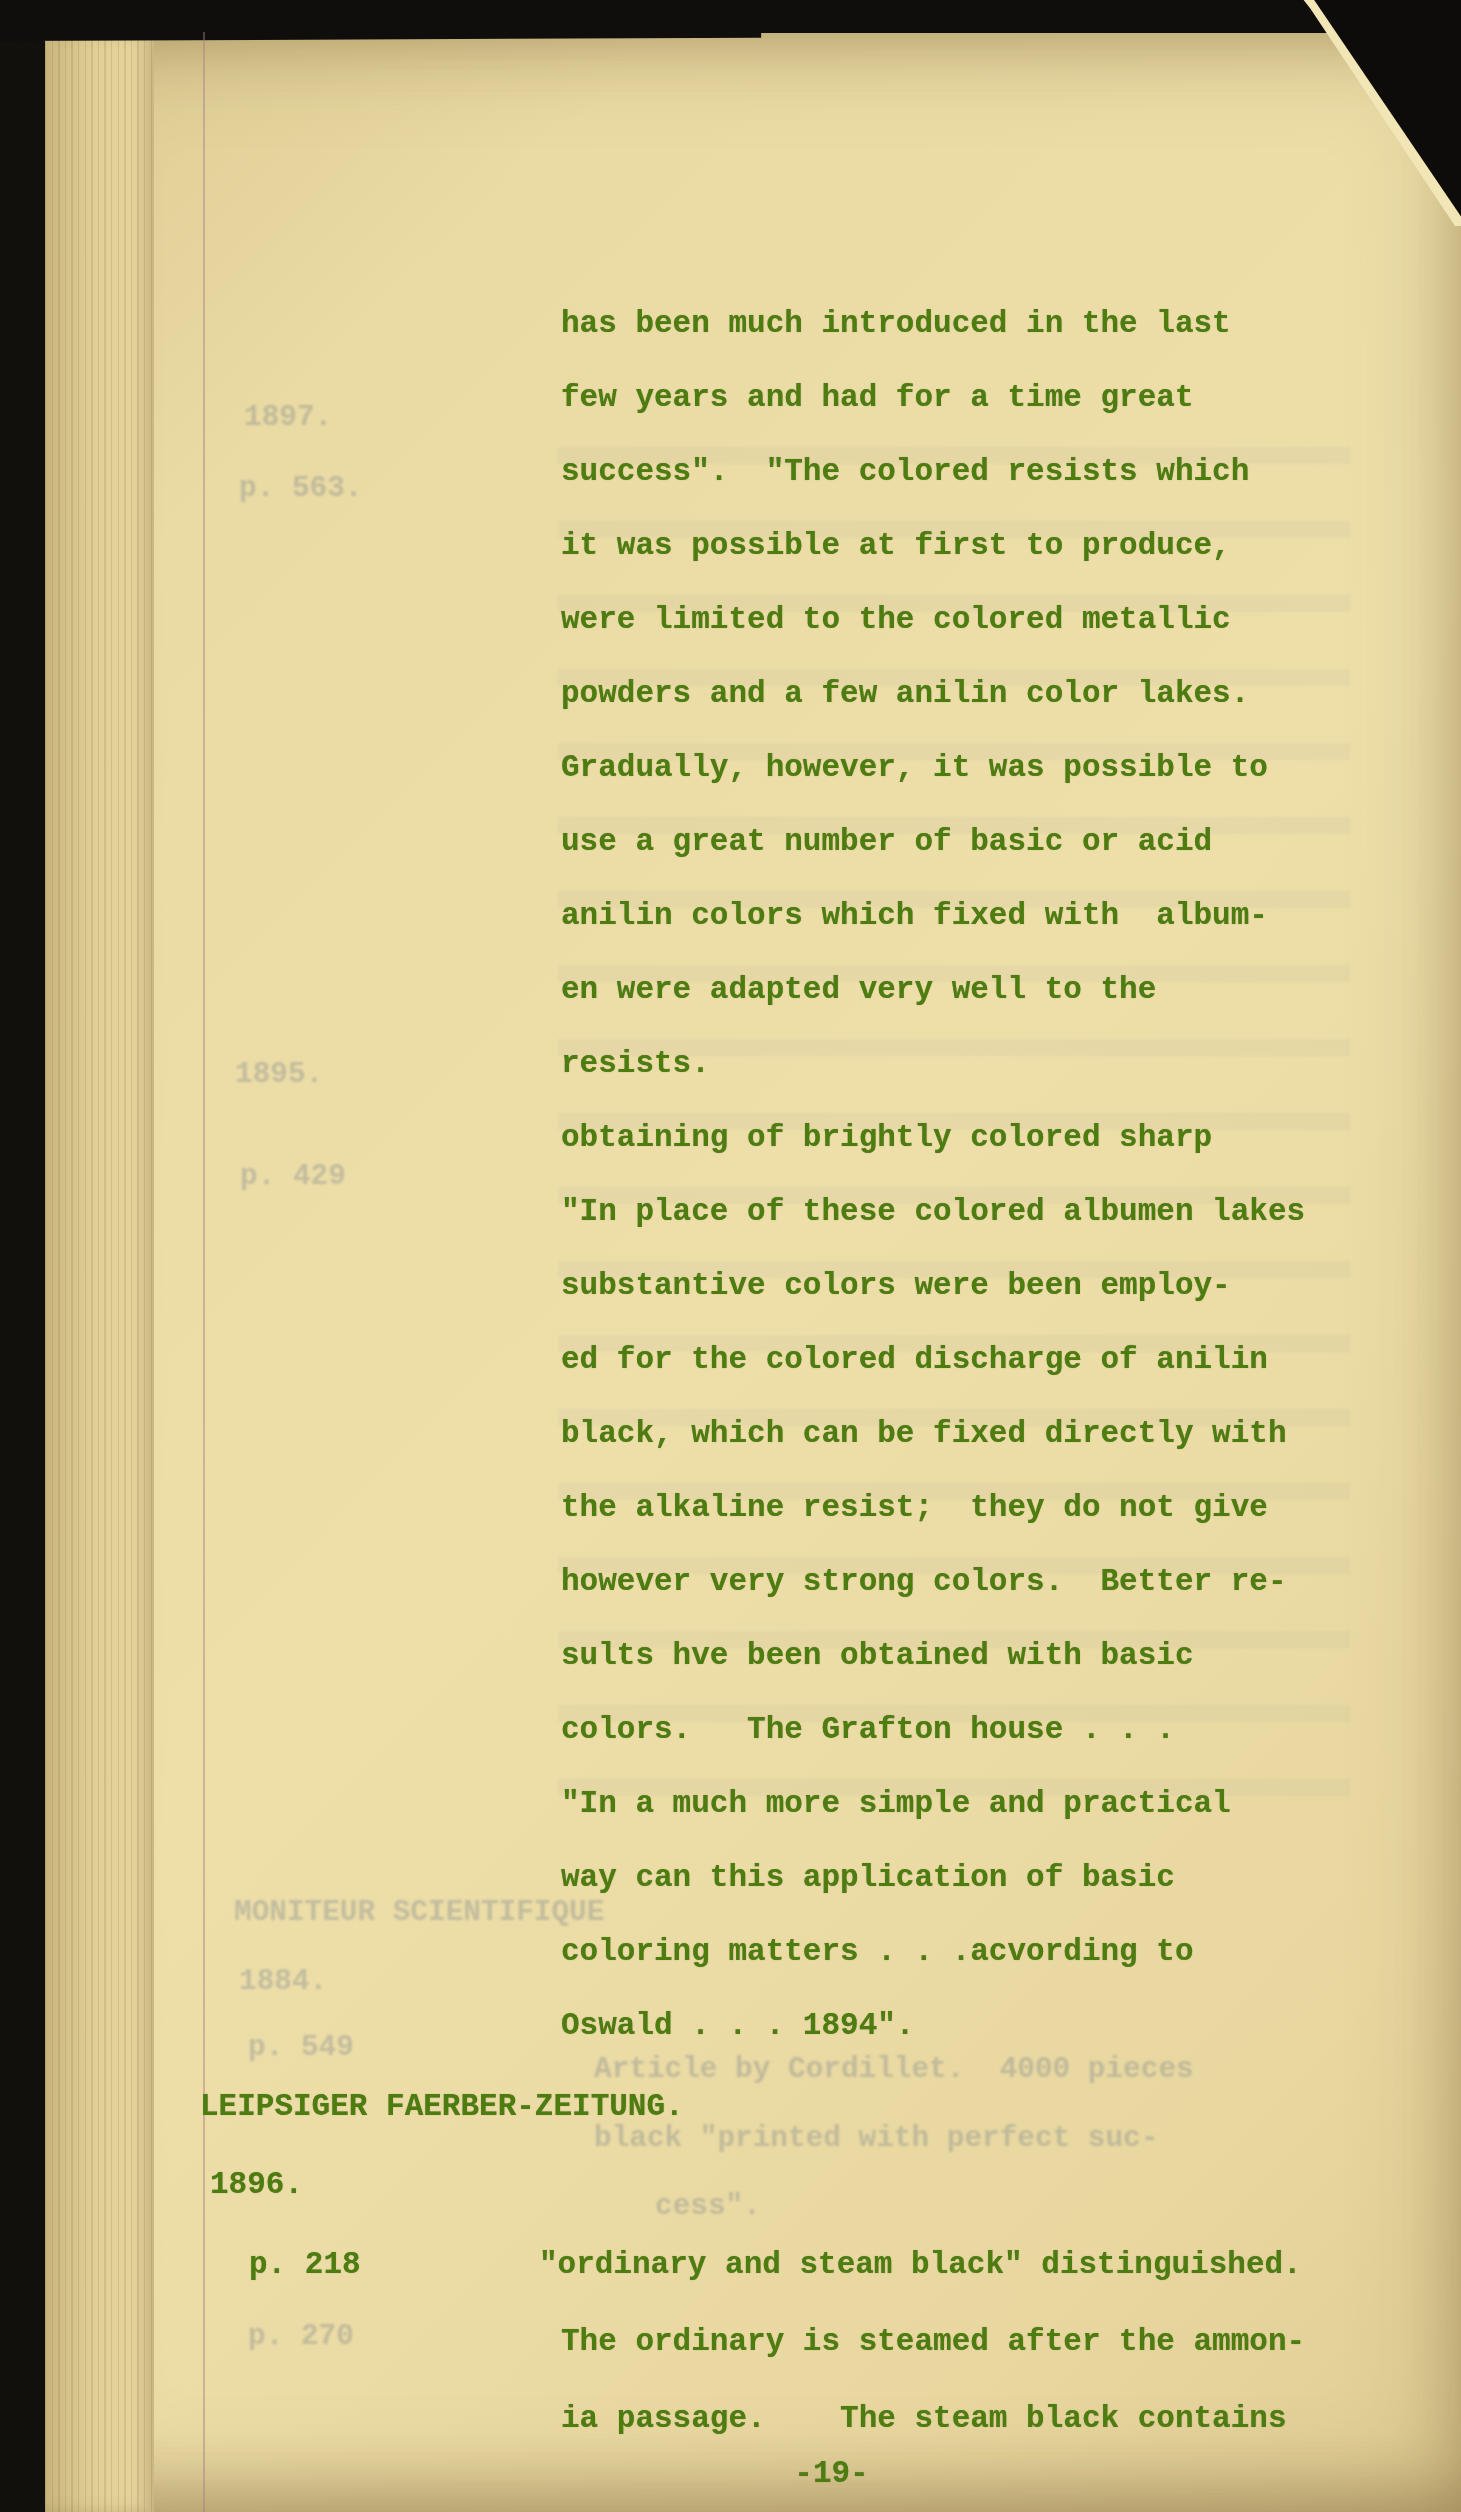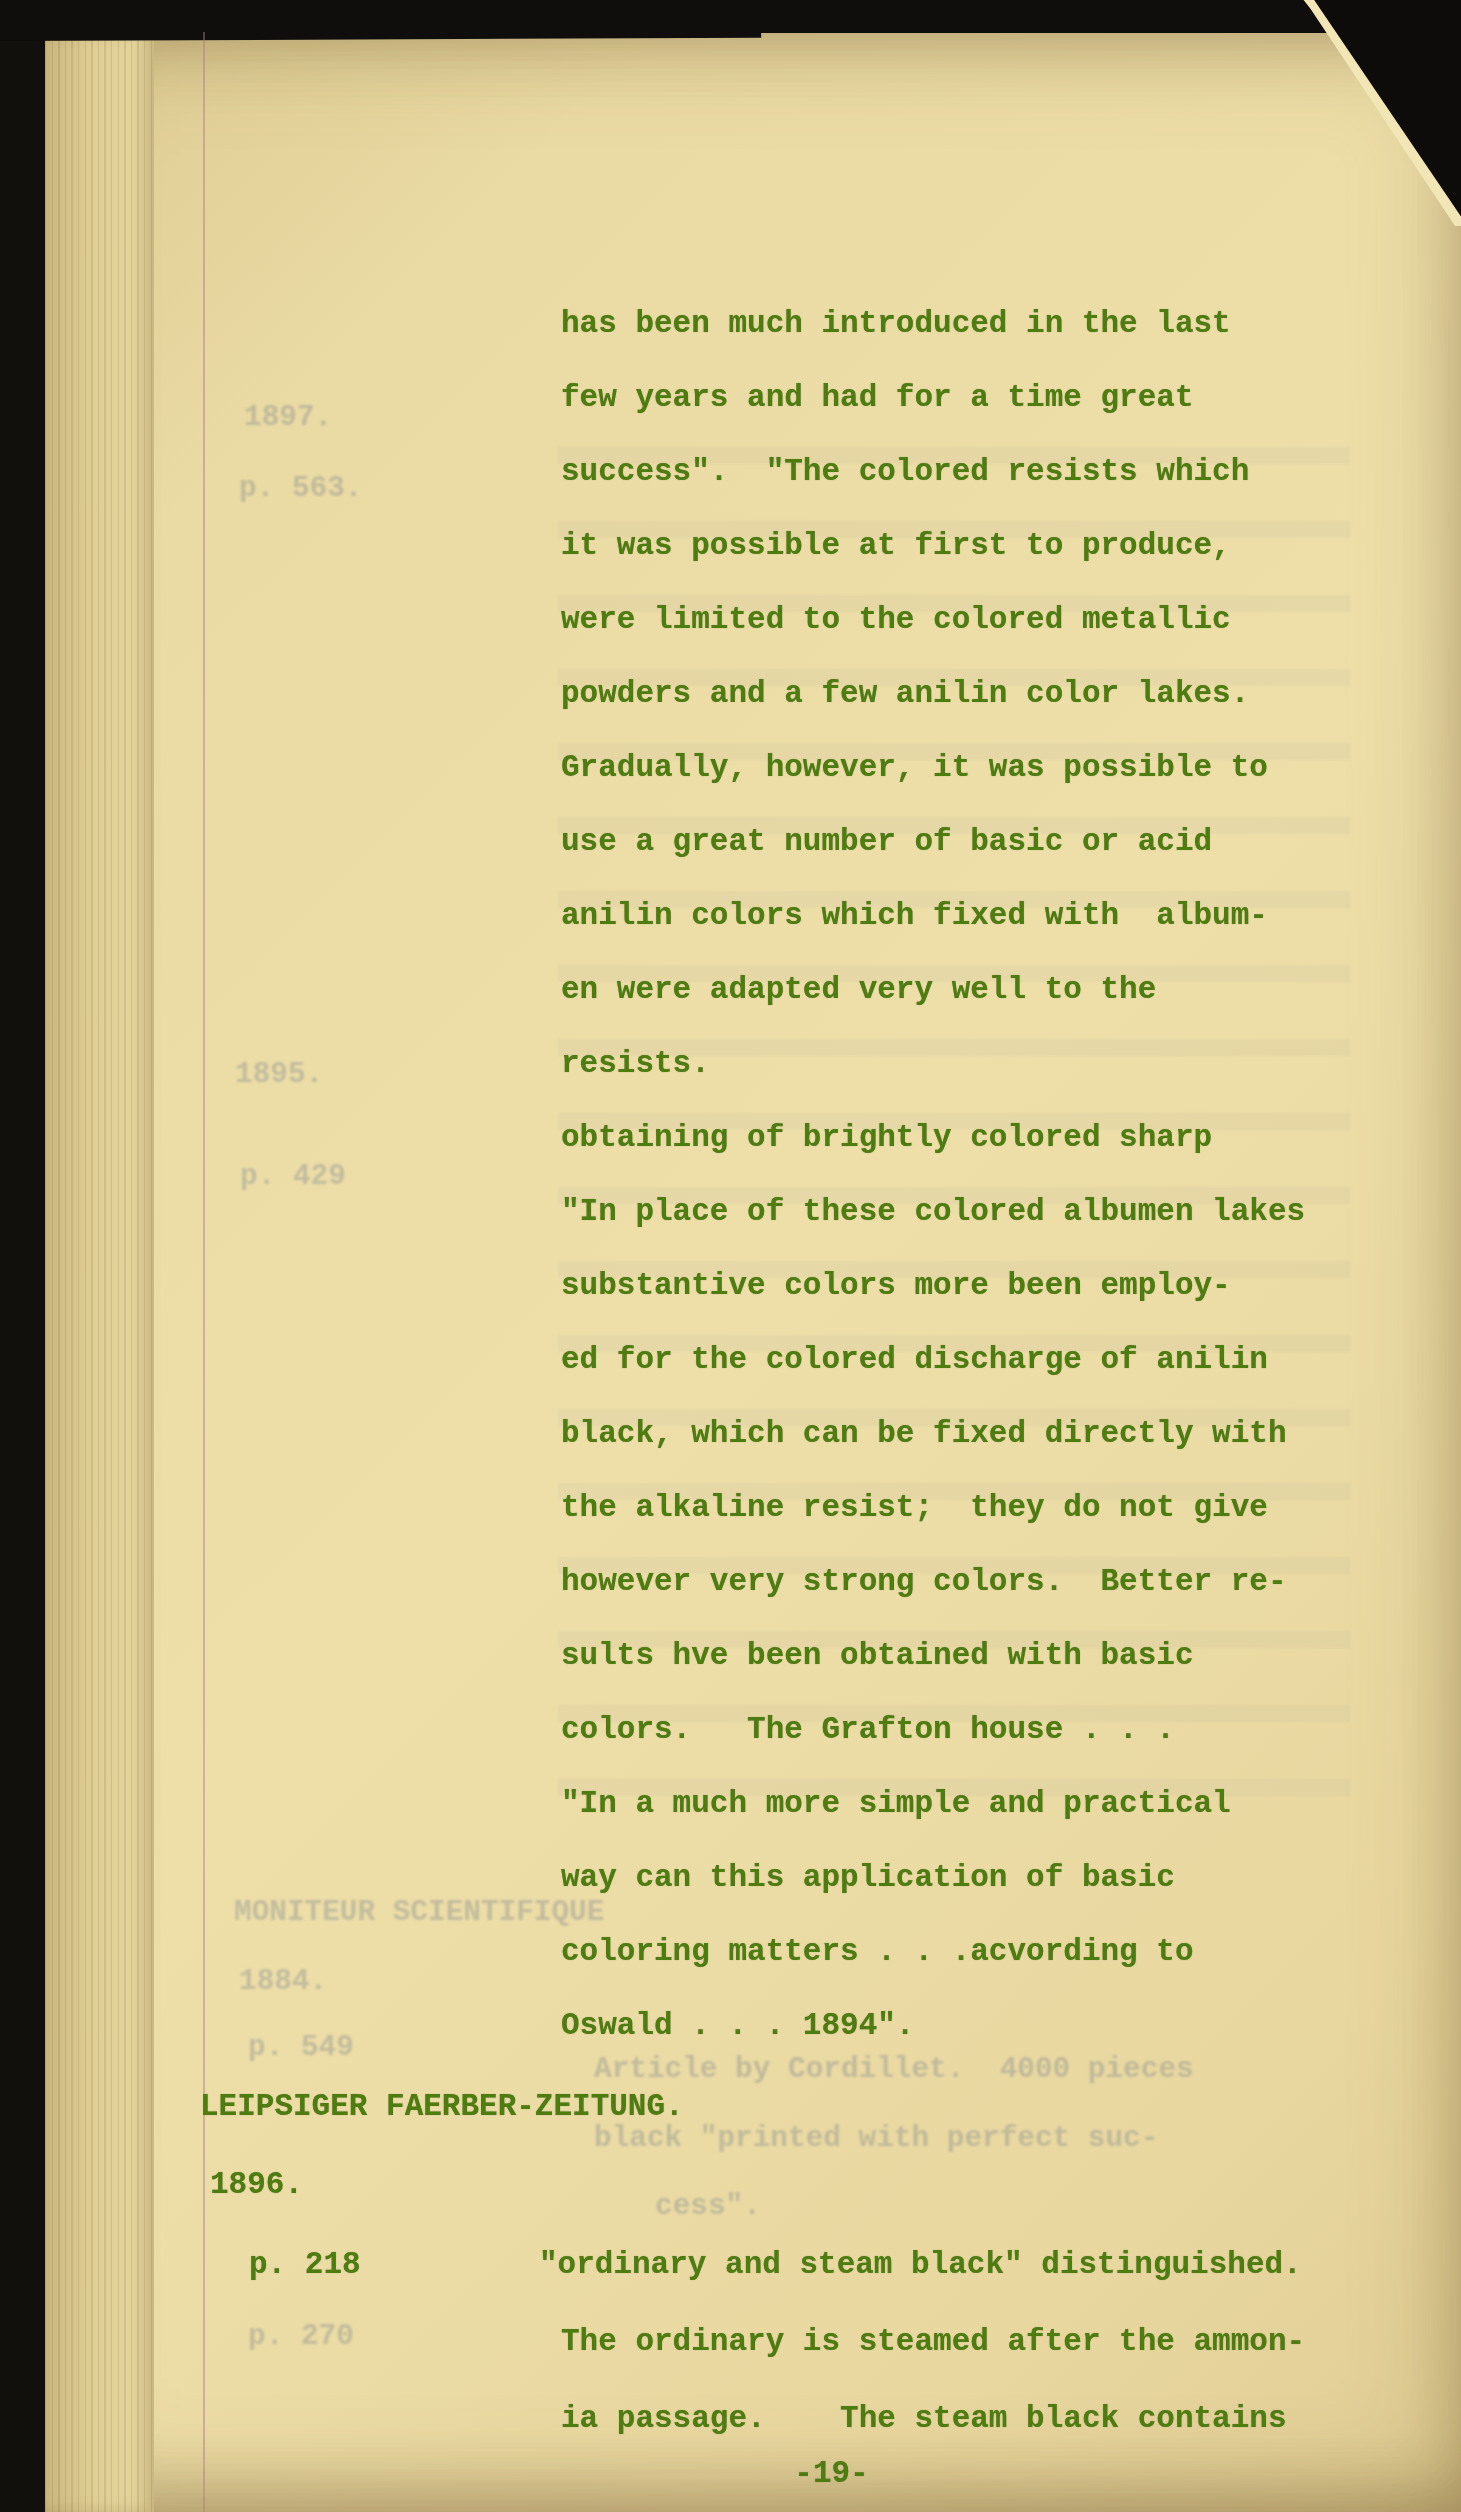--- a/index.html
+++ b/index.html
@@ -167,21 +167,21 @@
   <div class="typed-line">it was possible at first to produce,</div>
   <div class="typed-line">were limited to the colored metallic</div>
   <div class="typed-line">powders and a few anilin color lakes.</div>
   <div class="typed-line">Gradually, however, it was possible to</div>
   <div class="typed-line">use a great number of basic or acid</div>
   <div class="typed-line">anilin colors which fixed with  album-</div>
   <div class="typed-line">en were adapted very well to the</div>
   <div class="typed-line">resists.</div>
   <div class="typed-line">obtaining of brightly colored sharp</div>
   <div class="typed-line">"In place of these colored albumen lakes</div>
-  <div class="typed-line">substantive colors more been employ-</div>
+  <div class="typed-line">substantive colors were been employ-</div>
   <div class="typed-line">ed for the colored discharge of anilin</div>
   <div class="typed-line">black, which can be fixed directly with</div>
   <div class="typed-line">the alkaline resist;  they do not give</div>
   <div class="typed-line">however very strong colors.  Better re-</div>
   <div class="typed-line">sults hve been obtained with basic</div>
   <div class="typed-line">colors.   The Grafton house . . .</div>
   <div class="typed-line">"In a much more simple and practical</div>
   <div class="typed-line">way can this application of basic</div>
   <div class="typed-line">coloring matters . . .acvording to</div>
   <div class="typed-line">Oswald . . . 1894".</div>

